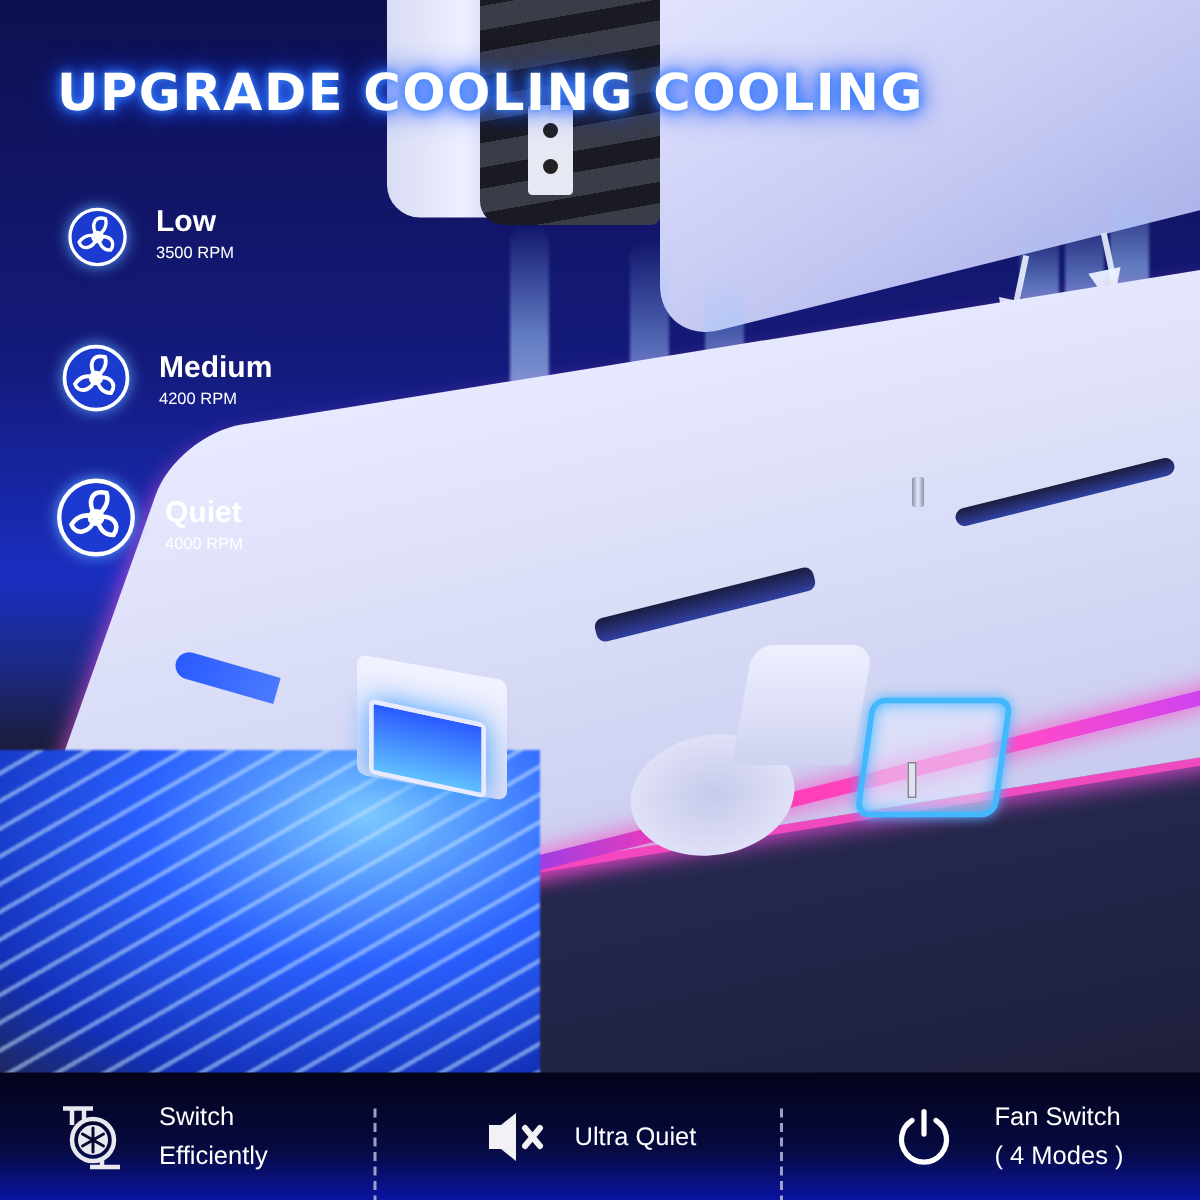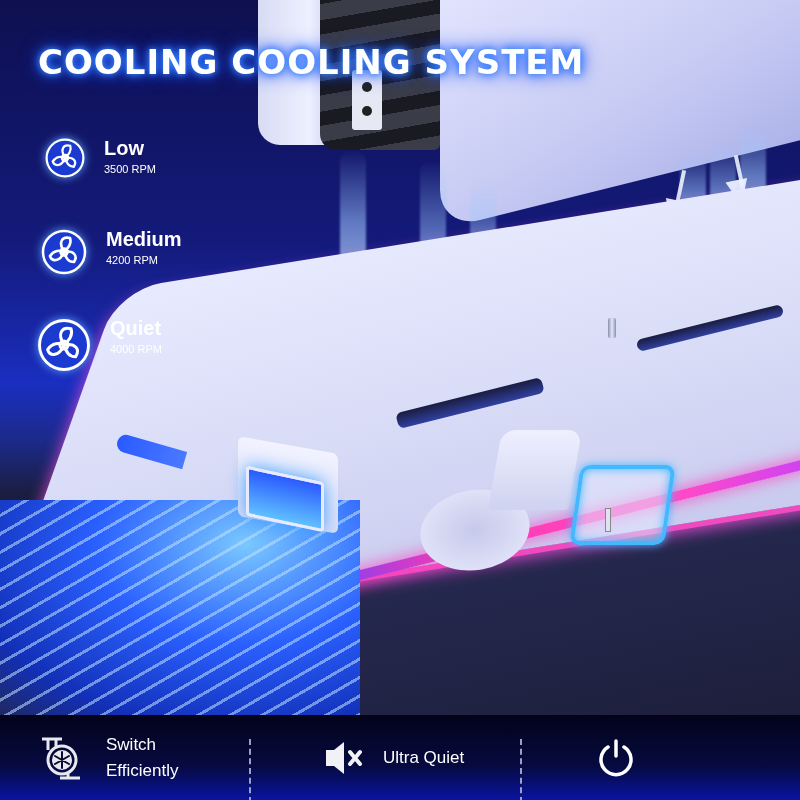--- a/index.html
+++ b/index.html
@@ -107,21 +107,21 @@
     filter: blur(0.6px);
   }
   
   .title {
     position: absolute; left: 38px; top: 42px; font-family: "DejaVu Sans", sans-serif;
     font-weight: bold; font-size: 34px; letter-spacing: 1px; color: #ffffff;
     text-shadow: 0 0 6px #3a8aff, 0 0 12px #2a6aff, 0 0 20px #1a4aff;
     white-space: nowrap;
   }
   
-  .speed { position: absolute; left: 38px; display: flex; align-items: flex-start; }
+  .speed { position: absolute; left: 38px; display: flex; align-items: flex-end; }
   .speed-icon {
     width: 48px; height: 48px; margin-right: 18px;
     filter: drop-shadow(0 0 5px #5aa0ff);
   }
   .speed-text { color: #fff; }
   .speed-name { font-weight: bold; font-size: 20px; line-height: 22px; }
   .speed-rpm { font-size: 11px; line-height: 20px; }
   
   .bottom-bar {
     position: absolute; left: 0; top: 715px; width: 800px; height: 85px;
@@ -171,21 +171,21 @@
   <div class="stand-edge-blue"></div>
   <div class="pink-strip"></div>
   <div class="exhaust"></div>
   <div class="fan-port"></div>
   <div class="fan-port-hole"></div>
   <div class="controller-cradle"></div>
   <div style="position:absolute;left:495px;top:430px;width:80px;height:80px;background:linear-gradient(180deg,#eef0ff,#cfd2f0);border-radius:14px 14px 4px 4px;transform:skewX(-10deg);"></div>
   <div class="usb-c-dock"></div>
   <div class="usb-c-plug"></div>
 
-  <div class="title">COOLING COOLING SYSTEM</div>
+  <div class="title">UPGRADE COOLING COOLING</div>
 
   <div class="speed" style="top:137px;left:44px;">
     <svg class="speed-icon" viewBox="0 0 48 48" style="width:42px;height:42px;">
       <circle cx="24" cy="24" r="21" fill="#1a3ad0" stroke="#fff" stroke-width="2.5"></circle>
       <g fill="none" stroke="#fff" stroke-width="2.6" stroke-linecap="round">
         <path d="M24 24 C18 14, 22 8, 30 10 C32 16, 28 20, 24 24"></path>
         <path d="M24 24 C34 22, 38 28, 34 34 C28 34, 26 30, 24 24"></path>
         <path d="M24 24 C20 34, 12 34, 10 28 C14 22, 20 22, 24 24"></path>
         <circle cx="24" cy="24" r="3.5"></circle>
       </g>
@@ -261,15 +261,19 @@
       </div>
     </div>
 
     <div class="divider" style="left:520px;"></div>
 
     <div class="feature" style="left:596px;">
       <svg width="40" height="40" viewBox="0 0 40 40" style="margin-right:27px;">
         <path d="M12 9 A15 15 0 1 0 28 9" fill="none" stroke="#fff" stroke-width="3.5" stroke-linecap="round"></path>
         <path d="M20 3 V18" stroke="#fff" stroke-width="3.5" stroke-linecap="round"></path>
       </svg>
+      <div class="feature-label">
+        <div>Fan Switch</div>
+        <div>( 4 Modes )</div>
+      </div>
     </div>
   </div>
 </div>
 
 </body></html>

